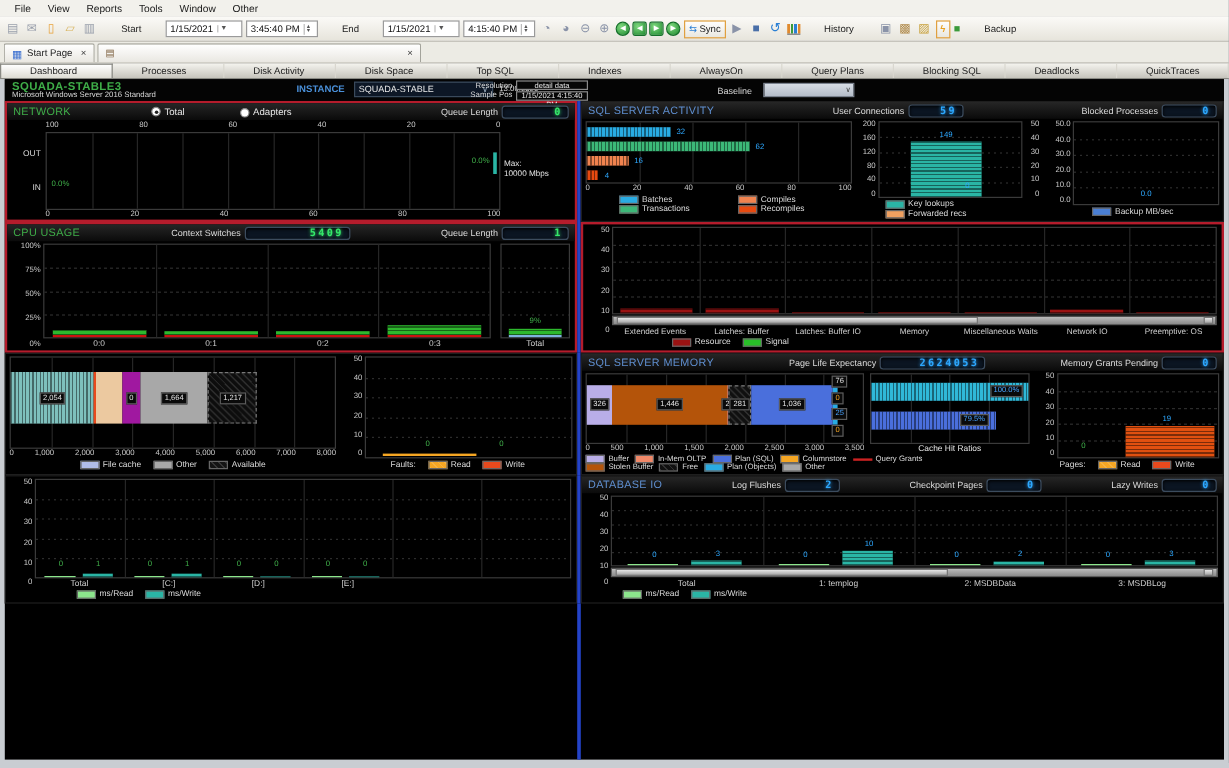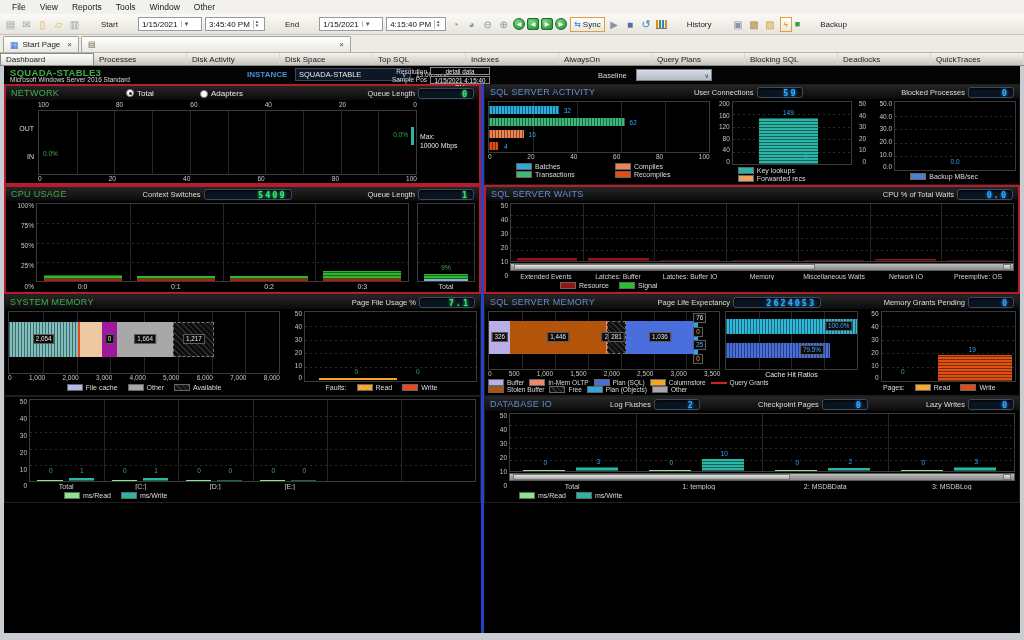--- a/index.html
+++ b/index.html
@@ -17,21 +17,21 @@
   .navbtn.sq{border-radius:2px}
   .syncbtn,.boltbtn{border:1px solid #e0a040;background:linear-gradient(#fefefe,#e9e7df);display:flex;align-items:center;height:15px;padding:0 3px;gap:2px;font-size:8px;color:#222}
   .histbars{width:11px;height:9px;background:linear-gradient(90deg,#e08a2e 0 2px,transparent 2px 3px,#3a9a3a 3px 5px,transparent 5px 6px,#2a7fd4 6px 8px,transparent 8px 9px,#e08a2e 9px 11px);border-bottom:1px solid #777}
   .tabrow{height:18px;background:#ecebe4;display:flex;align-items:flex-end;padding-left:3px;gap:2px;border-bottom:1px solid #b5b3ab}
   .tab{background:linear-gradient(#ffffff,#e9e7e1);border:1px solid #a3a39b;border-bottom:none;height:16px;display:flex;align-items:center;padding:0 6px;gap:4px;font-size:8px;color:#222;border-radius:2px 2px 0 0}
   .tab .close{color:#444;font-size:8px;margin-left:3px}
   .tab.doc{width:270px}
   .tab.doc .close{margin-left:auto}
   .gridglyph{color:#3a6fd0;font-size:9px}
   .dashtabs{height:13px;background:linear-gradient(#f4f3ee,#c6c4bc);display:flex;border-bottom:1px solid #8a8a84}
-  .dashtab{flex:1;display:flex;align-items:center;padding-left:5px;font-size:8px;color:#1d1d1d;border-right:1px solid #d9d7cf}
+  .dashtab{flex:1;display:flex;align-items:center;padding-left:24px;font-size:8px;color:#1d1d1d;border-right:1px solid #d9d7cf}
   .dashtab.selected{background:linear-gradient(#ffffff,#dddbd3);border:1px solid #8a8a84;border-bottom:none}
   
   .app-frame{background:#c9cdd2;padding:0 4px 7px 4px}
   .dash{height:567px;background:#000;display:flex;flex-direction:column;position:relative}
   .instbar{height:18px;background:#040404;position:relative;flex:none}
   .srv-name{position:absolute;left:6px;top:1px;color:#3fae49;font-weight:bold;font-size:9.5px;letter-spacing:.3px}
   .srv-os{position:absolute;left:6px;top:10px;color:#d8d8d8;font-size:6.5px}
   .inst-label{position:absolute;left:243px;top:4px;color:#4a90d9;font-weight:bold;font-size:8px}
   .inst-select{position:absolute;left:291px;top:2px;width:116px;height:13px;background:#0d1726;border:1px solid #3a4a5c;color:#e8e8e8;font-size:7.5px;display:flex;align-items:center;padding:0 3px;justify-content:space-between}
   .inst-version{position:absolute;left:412px;top:5px;color:#d8d8d8;font-size:6.5px}
@@ -468,27 +468,20 @@
                 <div class="cats">
                   <div class="cat">Total</div>
                 </div>
               </div>
             </div>
       </div>
     </div>
     <div class="vdiv"></div>
     <div class="cell-r">
       <div class="panel alert">
-        <div class="ptitle">
-          <span class="t blue">SQL SERVER WAITS</span>
-          <span class="tgroup mla">
-                <span class="lcdlab">CPU % of Total Waits</span>
-                <span class="lcd blue w-md">0.0</span>
-              </span>
-        </div>
         <div class="pbody" id="waits-body" style="flex-direction:column;padding:2px 4px">
               <div style="display: flex; flex: 1 1 0%; min-height: 0px;">
                 <div class="y-axis" style="width: 20px;">
                   <div>50</div>
                   <div>40</div>
                   <div>30</div>
                   <div>20</div>
                   <div>10</div>
                   <div>0</div>
                 </div>
@@ -538,27 +531,20 @@
                 </div>
               </div>
             </div>
       </div>
     </div>
   </div>
 
   <div class="dash-row row3">
     <div class="cell-l">
       <div class="panel">
-        <div class="ptitle">
-          <span class="t green">SYSTEM MEMORY</span>
-          <span class="tgroup mla">
-                <span class="lcdlab">Page File Usage %</span>
-                <span class="lcd green w-md">7.1</span>
-              </span>
-        </div>
         <div class="pbody" style="padding:2px 3px">
           <div id="sm-stack" class="chartcol" style="width:58%;flex:none">
                 <div class="plot" style="flex: 1 1 0%;">
                   <div class="vgrid" style="left: 12.5%;"></div>
                   <div class="vgrid" style="left: 25%;"></div>
                   <div class="vgrid" style="left: 37.5%;"></div>
                   <div class="vgrid" style="left: 50%;"></div>
                   <div class="vgrid" style="left: 62.5%;"></div>
                   <div class="vgrid" style="left: 75%;"></div>
                   <div class="vgrid" style="left: 87.5%;"></div>

